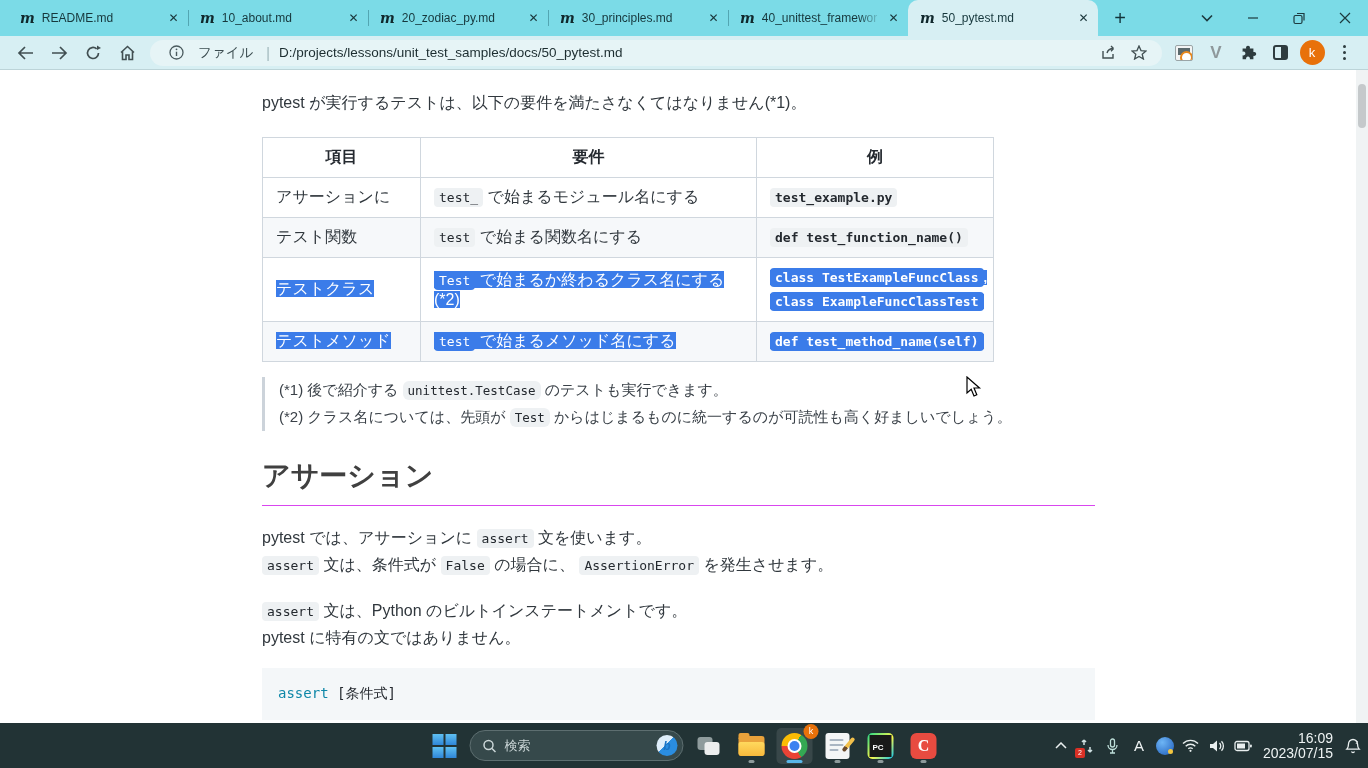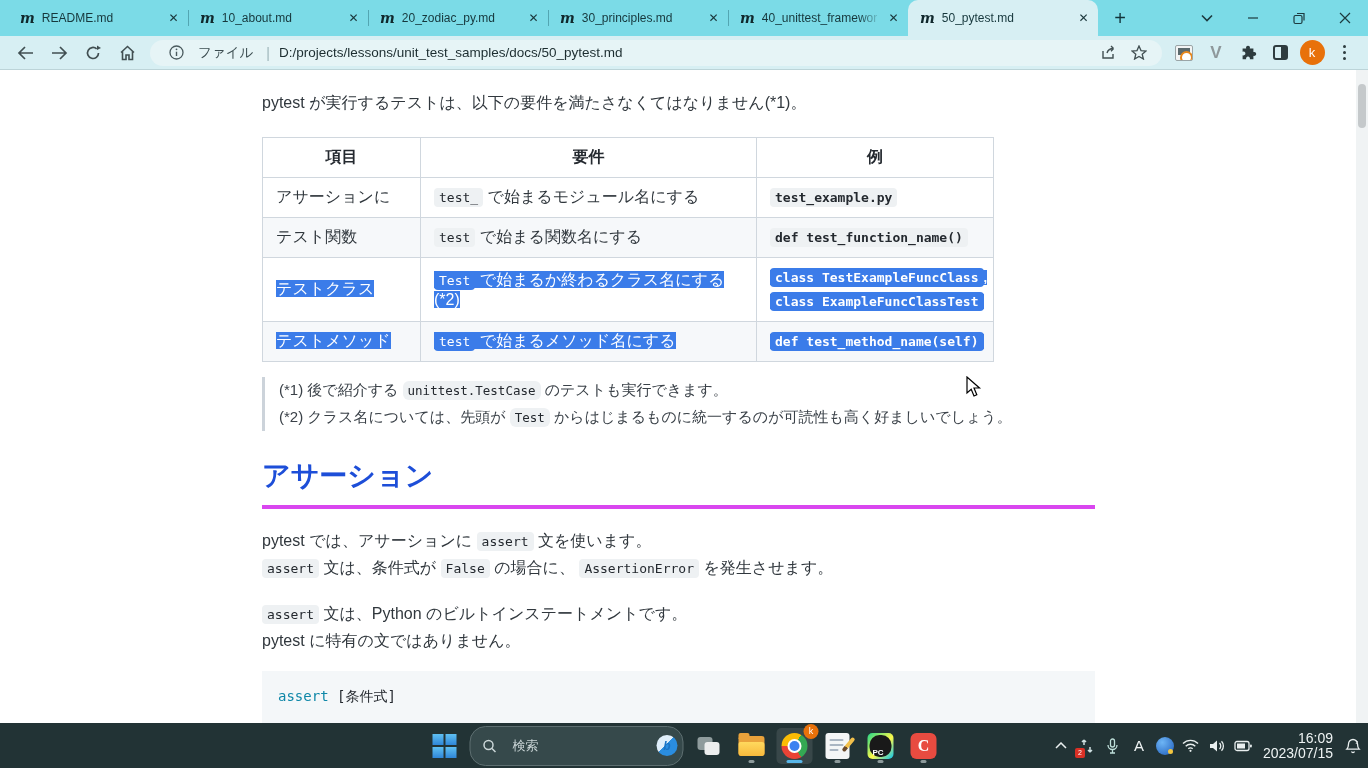--- a/index.html
+++ b/index.html
@@ -99,22 +99,22 @@
   .mdtable td.ex { font-size: 13px; }
   .exline { line-height: 23px; margin: 1px 0; white-space: nowrap; font-weight: bold; }
 
   .footnote {
     border-left: 3px solid #ccd3da; padding-left: 14px; margin-top: 15px;
     font-size: 15px; line-height: 25px; color: #3a4148;
   }
   .footnote .cseg { font-size: 12.5px; border-radius: 6px; }
 
   h2.section {
-    margin-top: 26px; font-size: 28px; font-weight: 600; color: #1d4ed8;
-    padding-bottom: 10px; border-bottom: 4px solid #d946ef;
+    margin-top: 26px; font-size: 28px; font-weight: 600; color: #404040;
+    padding-bottom: 10px; border-bottom: 1px solid #d946ef;
   }
   .pblock { margin-top: 19px; }
 
   .codeblock {
     margin-top: 17px; background: #f4f7f9; padding: 17px 16px;
     font-family: "DejaVu Sans Mono", "Liberation Mono", monospace; font-size: 14px; color: #24292f;
   }
   .codeblock .kw { color: #0e87a8; }
 
   .scrollbar { position: absolute; top: 0; right: 0; width: 12px; height: 100%; background: #f0f3f4; }
@@ -127,22 +127,22 @@
   .tb-center { position: absolute; left: 50%; transform: translateX(-50%); display: flex; align-items: center; gap: 7px; }
   .tile { position: relative; width: 36px; height: 36px; border-radius: 5px; display:flex; align-items:center; justify-content:center; }
   .tile .rundot { position:absolute; bottom:1px; left:50%; transform:translateX(-50%); width:6px; height:3px; border-radius:2px; background:#8d9a9b; }
   .tile.active-app { background: rgba(255,255,255,.10); }
   .tile .activebar { position:absolute; bottom:1px; left:50%; transform:translateX(-50%); width:16px; height:3px; border-radius:2px; background:#58b6e8; }
 
   .startlogo { display:grid; grid-template-columns: 11px 11px; grid-template-rows: 11px 11px; gap:2px; }
   .startlogo i { background: linear-gradient(180deg,#5fc0f2,#2f86d8); display:block; }
 
   .searchpill {
-    width: 214px; height: 40px; border-radius: 16px; background: #36494b; border: 1px solid #5d6e70;
-    display: flex; align-items: center; padding: 0 5px 0 12px; color: #ccd7d8; font-size: 13px; gap: 16px;
+    width: 214px; height: 31px; border-radius: 16px; background: #36494b; border: 1px solid #5d6e70;
+    display: flex; align-items: center; padding: 0 5px 0 12px; color: #ccd7d8; font-size: 13px; gap: 8px;
   }
   .searchpill .sptext { flex: 1; }
   .bing { width: 21px; height: 21px; border-radius: 50%; background: linear-gradient(135deg,#dfeefa 45%, #2a8de0 46%); display:flex; align-items:center; justify-content:center; }
   .bing span { font-size: 12px; font-weight: bold; color: #1b74c5; font-style: italic; }
 
   .taskview { position: relative; width: 22px; height: 18px; }
   .taskview i { position:absolute; display:block; border-radius:3px; }
   .taskview .back { left:0; top:0; width:15px; height:13px; background:#8f9c9d; }
   .taskview .front { right:0; bottom:0; width:15px; height:13px; background:#eceeee; }
 
@@ -160,21 +160,21 @@
 
   .notepad { position: relative; width: 24px; height: 26px; background: #f4f6f6; border-radius: 3px; }
   .notepad i { position:absolute; left:4px; height:2px; background:#aab6c2; display:block; border-radius:1px; }
   .notepad i:nth-child(1){ top:6px; width:14px; }
   .notepad i:nth-child(2){ top:11px; width:14px; }
   .notepad i:nth-child(3){ top:16px; width:9px; }
   .notepad .pencil { position:absolute; right:-1px; top:3px; width:4px; height:17px; background:linear-gradient(180deg,#f2c04b 70%,#6b4a2b 71%); transform:rotate(40deg); border-radius:2px; }
 
   .pycharm { width: 26px; height: 26px; padding: 2px; border-radius: 5px;
     background: linear-gradient(135deg,#21d789,#fcf84a 55%,#07c3f2); }
-  .pycharm .inner { width: 22px; height: 22px; background: #191919; display:flex; align-items:flex-end; padding: 3px 0 0 3px; border-radius: 10px; }
+  .pycharm .inner { width: 22px; height: 22px; background: #191919; display:flex; align-items:center; padding: 3px 0 0 3px; }
   .pycharm .inner span { color:#fff; font-size:8px; font-weight:bold; letter-spacing:0; }
 
   .camtasia { width: 26px; height: 26px; border-radius: 6px; background: #e84b40; display:flex; align-items:center; justify-content:center; }
   .camtasia span { color:#fff; font-size:16px; font-weight:bold; font-family:"Liberation Serif",serif; }
 
   .tray { position: absolute; right: 6px; top: 0; height: 45px; display: flex; align-items: center; gap: 8px; color: #e9efef; }
   .trayicon { display:flex; align-items:center; justify-content:center; min-width: 18px; height: 28px; position: relative; }
   .badge2 { position:absolute; left:-3px; bottom:2px; width:10px; height:10px; background:#d93025; color:#fff;
     font-size:7px; display:flex; align-items:center; justify-content:center; border-radius:2px; }
   .ime { font-size: 15px; color:#eef3f3; }

